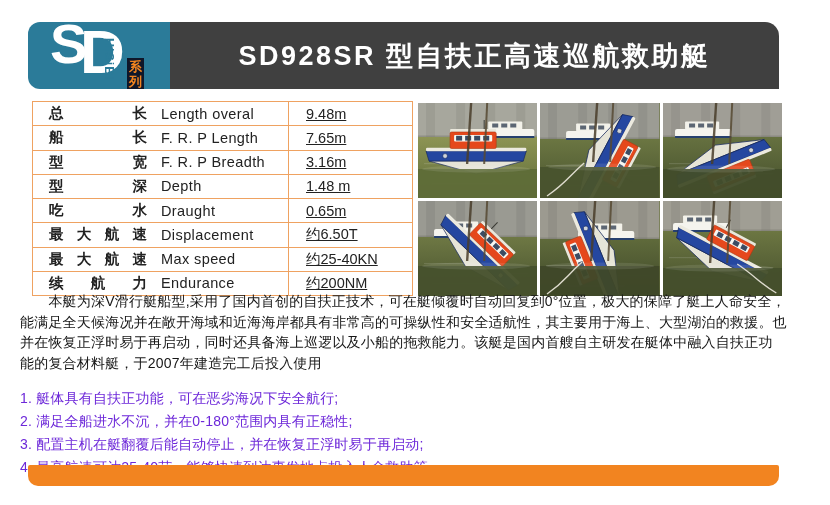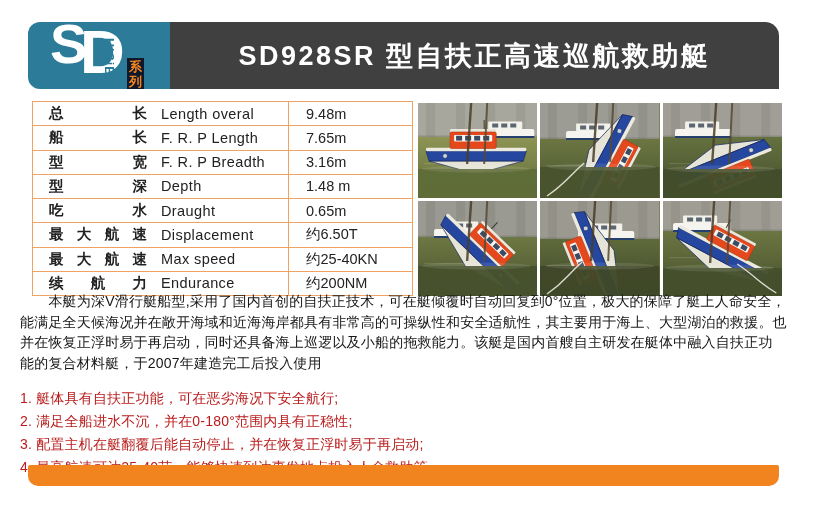--- a/index.html
+++ b/index.html
@@ -24,34 +24,34 @@
   
   #spec-table { left:32px; top:101px; width:381px; height:195px;
                 border:1.4px solid #efa261; display:flex; flex-direction:column; }
   .spec-row { flex:1; display:flex; align-items:center; border-top:1.2px solid #efa261; }
   .spec-row:first-child { border-top:none; }
   .spec-zh { margin-left:16px; width:98px; text-align:justify; text-align-last:justify;
              font-size:14.5px; color:#222; font-weight:600; }
   .spec-en { margin-left:14px; flex:1; font-size:14.5px; color:#222; letter-spacing:0.4px; font-weight:500; }
   .spec-val { width:124px; align-self:stretch; border-left:1.4px solid #efa261;
               display:flex; align-items:center; padding-left:17px; font-size:14.5px;
-              color:#222; font-weight:500; }
+              color:#222; font-weight:500;text-decoration:underline; }
 
   
   #photo-grid { left:418px; top:103px; width:364px; height:193px; display:grid;
                 grid-template-columns:repeat(3,1fr); grid-template-rows:1fr 1fr; gap:3px; }
   .photo-cell { overflow:hidden; background:#6d7742; }
   .photo-cell svg { display:block; width:100%; height:100%; }
 
   
   #description { left:20px; top:291px; width:798px; }
   .desc-line { font-size:14px; line-height:20.5px; color:#161616; letter-spacing:0.2px;
                white-space:nowrap; font-weight:500; }
   #features { left:20px; top:387px; width:798px; }
-  .feature-item { font-size:14px; line-height:23px; color:#b91c1c; letter-spacing:0.2px;
+  .feature-item { font-size:14px; line-height:23px; color:#6d28d9; letter-spacing:0.2px;
                   white-space:nowrap; font-weight:500; }
 
   
   #footer-bar { left:28px; top:465px; width:751px; height:21px; background:#f28420;
                 border-radius:2px 2px 10px 10px; }
 </style>
 </head>
 <body>
 
 <div class="abs" id="logo-box">

